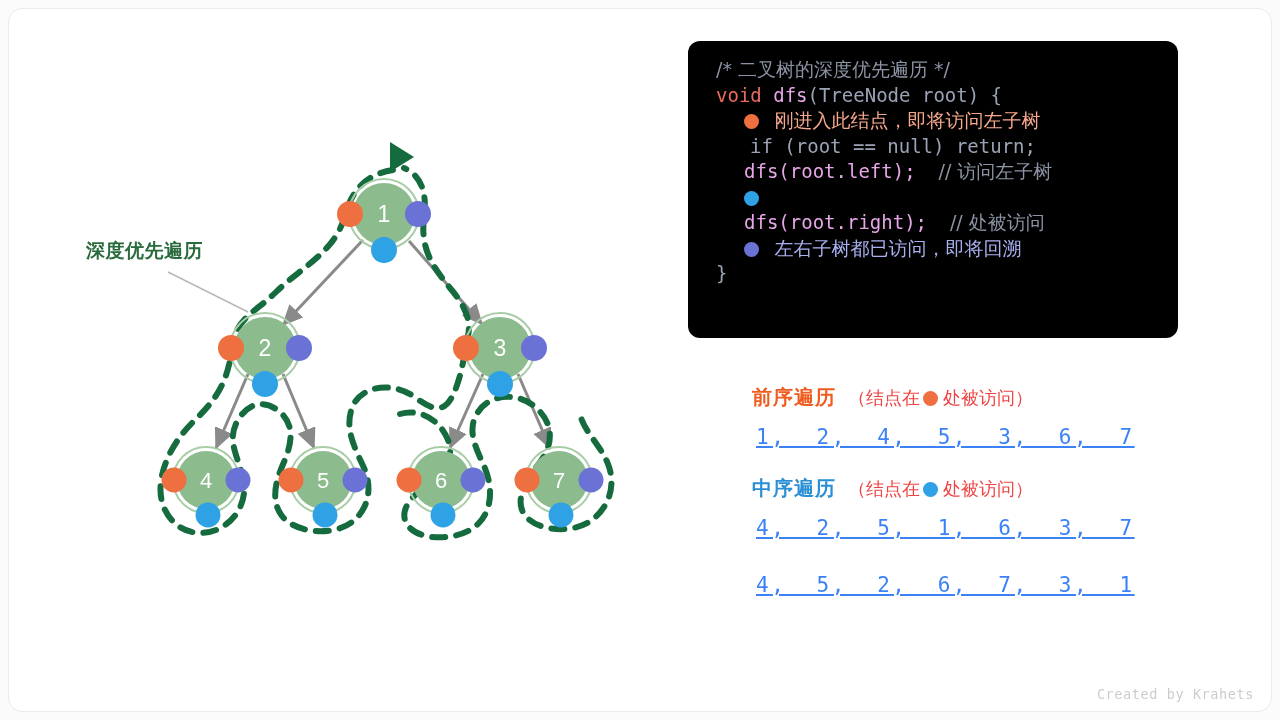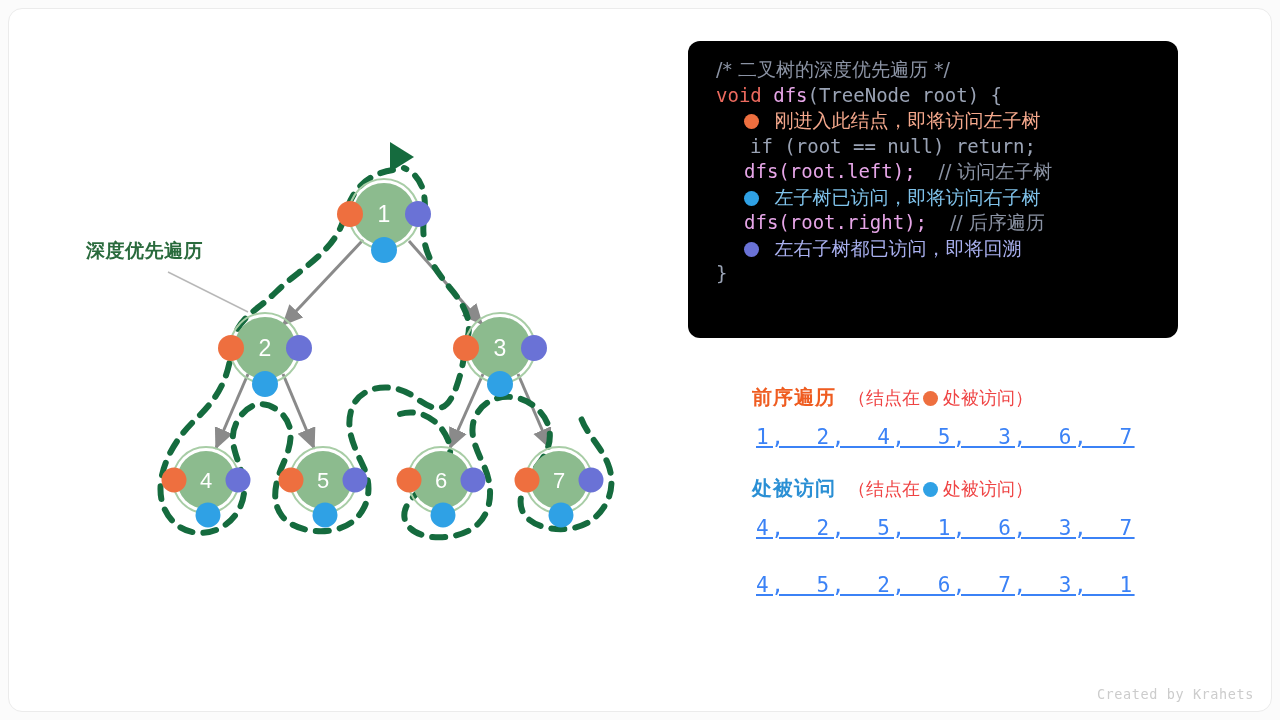--- a/index.html
+++ b/index.html
@@ -262,38 +262,38 @@
   </svg>
 
   <div class="dfs-label cjk">深度优先遍历</div>
 
   <div class="code-block">
     <div class="code-line"><span class="cm cjk">/* 二叉树的深度优先遍历 */</span></div>
     <div class="code-line"><span class="kw">void</span> <span class="fn">dfs</span><span class="ty">(TreeNode root) {</span></div>
     <div class="code-line" style="padding-left:56px"><span class="dot dot-or"></span> <span class="note-or cjk">刚进入此结点，即将访问左子树</span></div>
     <div class="code-line" style="padding-left:62px"><span class="ty">if (root == null) return;</span></div>
     <div class="code-line" style="padding-left:56px"><span class="fn">dfs(root.left);</span>  <span class="cm cjk">// 访问左子树</span></div>
-    <div class="code-line" style="padding-left:56px"><span class="dot dot-bl"></span> <span class="note-bl cjk">左子树已访问，即将访问右子树</span></div>
-    <div class="code-line" style="padding-left:56px"><span class="fn">dfs(root.right);</span>  <span class="cm cjk">// 后序遍历</span></div>
+    <div class="code-line" style="padding-left:56px"><span class="dot dot-bl"></span> </div>
+    <div class="code-line" style="padding-left:56px"><span class="fn">dfs(root.right);</span>  <span class="cm cjk">// 处被访问</span></div>
     <div class="code-line" style="padding-left:56px"><span class="dot dot-pu"></span> <span class="note-pu cjk">左右子树都已访问，即将回溯</span></div>
     <div class="code-line"><span class="ty">}</span></div>
   </div>
 
   <div class="results">
 
     <div class="res-group">
       <div class="res-head">
         <span class="tname cjk c-pre">前序遍历</span><span class="paren cjk">（结点在</span><span class="inline-dot dot-or"></span><span class="paren cjk" style="margin-left:2px">处被访问）</span>
       </div>
       <div class="res-seq">1,  2,  4,  5,  3,  6,  7</div>
     </div>
 
     <div class="res-group">
       <div class="res-head">
-        <span class="tname cjk c-in">处被访问</span><span class="paren cjk">（结点在</span><span class="inline-dot dot-bl"></span><span class="paren cjk" style="margin-left:2px">处被访问）</span>
+        <span class="tname cjk c-in">中序遍历</span><span class="paren cjk">（结点在</span><span class="inline-dot dot-bl"></span><span class="paren cjk" style="margin-left:2px">处被访问）</span>
       </div>
       <div class="res-seq">4,  2,  5,  1,  6,  3,  7</div>
     </div>
 
     <div class="res-group">
       <div class="res-seq">4,  5,  2,  6,  7,  3,  1</div>
     </div>
 
   </div>
 

